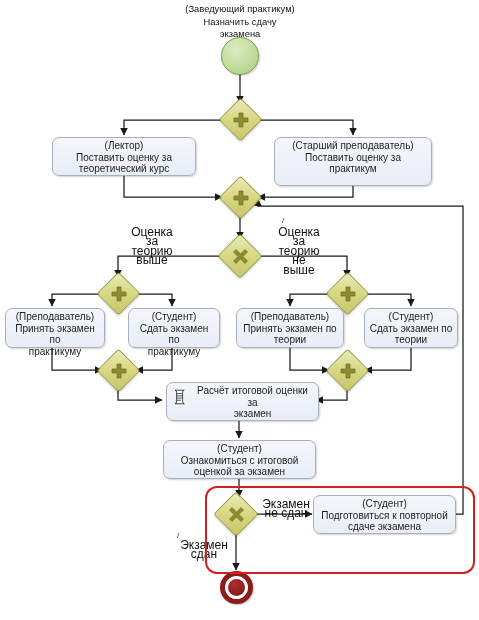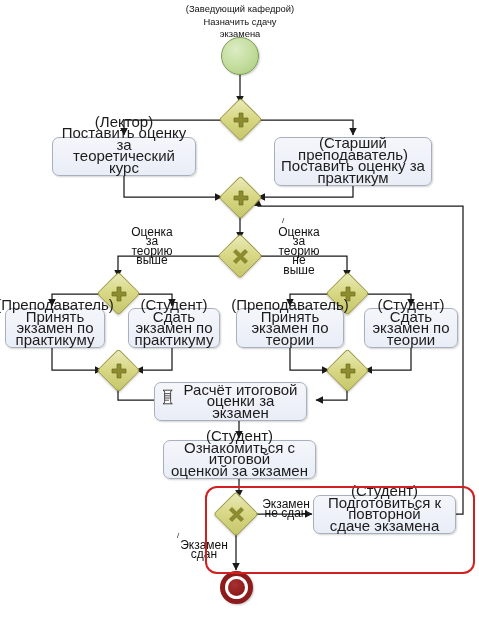--- a/index.html
+++ b/index.html
@@ -12,24 +12,24 @@
   svg.edges{position:absolute;left:0;top:0;width:479px;height:620px;pointer-events:none;}
 
   
   .node{position:absolute;box-sizing:border-box;}
 
   .task{
     background:linear-gradient(180deg,#f4f6fb 0%,#e9edf6 100%);
     border:1px solid #a8b0bd;
     border-radius:7px;
     box-shadow:1px 1px 2px rgba(0,0,0,.18);
-    display:flex;align-items:flex-end;justify-content:center;
+    display:flex;align-items:flex-start;justify-content:center;
     text-align:center;
     color:#1c1c1c;
-    font-size:15px;
+    font-size:10px;
     line-height:11.5px;
     padding:2px 4px;
   }
   .task .tlabel{display:block;white-space:pre-line;}
 
   .task.script{justify-content:flex-start;padding-left:24px;text-align:center;}
   .task.script .tlabel{width:100%;}
   .script-icon{
     position:absolute;left:5px;top:6px;width:15px;height:16px;
   }
@@ -137,21 +137,21 @@
 
       <path d="M252,514 L312,514"></path>
 
       <path d="M236,531 L236,570"></path>
 
       <path d="M456,514 L463,514 L463,206 L258,206 L258,199"></path>
     </g>
   </svg>
 
   <div class="node event start-event" style="left:221px;top:37px;width:38px;height:38px;"></div>
-  <div class="edge-label" style="left:178px;top:3px;width:124px;line-height:12.5px;font-size:9.4px;">(Заведующий кафедрой)
+  <div class="edge-label" style="left:178px;top:3px;width:124px;line-height:12.5px;font-size:9.4px;">(Заведующий практикум)
 Назначить сдачу
 экзамена</div>
 
   <div class="node gateway" style="left:225px;top:104px;width:31px;height:31px;">
     <div class="gw-mark">
       <svg width="18" height="18" viewBox="0 0 18 18">
           <path d="M7,2 h4 v5 h5 v4 h-5 v5 h-4 v-5 h-5 v-4 h5 z" fill="#8d8d30" stroke="#6e6e20" stroke-width="0.7"></path>
         </svg>
     </div>
   </div>
@@ -242,21 +242,21 @@
 теории</span>
   </div>
 
   <div class="node task" style="left:364px;top:308px;width:94px;height:40px;">
 
     <span class="tlabel">(Студент)
 Сдать экзамен по
 теории</span>
   </div>
 
-  <div class="node task script" style="left:154px;top:382px;width:153px;height:39px;">
+  <div class="node task script" style="left:166px;top:382px;width:153px;height:39px;">
     <span class="script-icon">
       <svg width="15" height="16" viewBox="0 0 15 16">
         <path d="M3,1.2 h9.2 a2,2 0 0 0 -1.6,2.1 v9.4 a2.1,2.1 0 0 0 1.7,2.1 h-9.3 a2,2 0 0 0 1.6,-2.1 v-9.4 a2.1,2.1 0 0 0 -1.6,-2.1 z" fill="#fbfbfb" stroke="#333" stroke-width="0.9" stroke-linejoin="round"></path>
         <g stroke="#333" stroke-width="0.85" stroke-linecap="round">
           <line x1="5.2" y1="4.6" x2="10.2" y2="4.6"></line>
           <line x1="5.2" y1="6.8" x2="10.2" y2="6.8"></line>
           <line x1="5.2" y1="9.0" x2="10.2" y2="9.0"></line>
           <line x1="5.2" y1="11.2" x2="8.6" y2="11.2"></line>
         </g>
       </svg>

